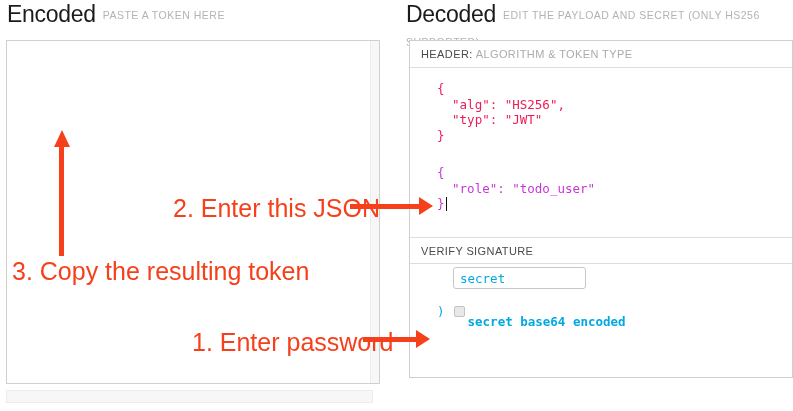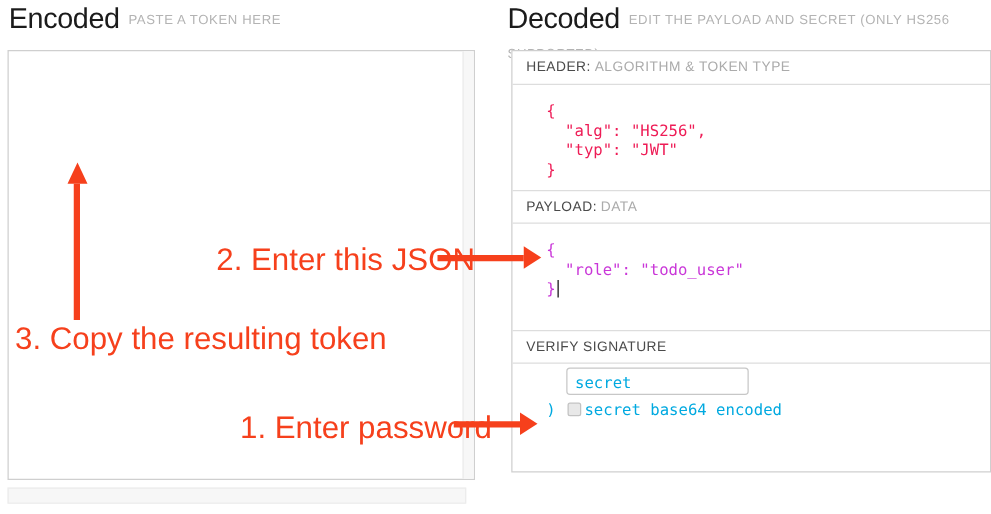--- a/index.html
+++ b/index.html
@@ -64,36 +64,36 @@
   }
   pre.code.red    { color:var(--token-header); }
   pre.code.purple { color:var(--token-payload); }
   pre.code.blue   { color:var(--token-signature); padding-top:12px; line-height:15px; }
 
   .caret {
     position:absolute; left:36px; top:45px; width:1px; height:14px; background:#111;
   }
 
   .secret-input {
-    display:block; margin:3px 0 0 43px; width:146px; height:22px;
+    display:block; margin:3px 0 0 43px; width:133px; height:22px;
     border:1px solid #c7c7c7; border-radius:3px; padding:2px 6px;
     font-family:"DejaVu Sans Mono","Liberation Mono",monospace;
     font-size:12.5px; color:var(--token-signature); outline:none; background:#fff;
   }
   .close-row {
     margin:4px 0 0 27px; display:flex; align-items:center;
     font-family:"DejaVu Sans Mono","Liberation Mono",monospace;
     font-size:12.5px; color:var(--token-signature);
   }
   .b64-checkbox {
     width:11px; height:11px; margin:0 3px 0 9px;
     appearance:none; -webkit-appearance:none;
     background:#e8e8e8; border:1px solid #c2c2c2; border-radius:2px;
   }
-  .b64-label { font-weight:normal; }
+  .b64-label { font-weight:bold;margin-top:21px; }
 
   
   .ann-text {
     position:absolute; color:var(--annotation); font-size:25px; white-space:nowrap;
   }
   .arrow-h {
     position:absolute; height:5px; background:var(--annotation);
   }
   .arrow-h::after {
     content:""; position:absolute; right:-14px; top:-7px;
@@ -135,23 +135,20 @@
   <div class="sec-strip">
     <span>HEADER:</span><span class="sub">ALGORITHM &amp; TOKEN TYPE</span>
   </div>
   <div class="sec-content hdr">
     <pre class="code red">{
   "alg": "HS256",
   "typ": "JWT"
 }</pre>
   </div>
 
-  <div class="sec-strip mid">
-    <span>PAYLOAD:</span><span class="sub">DATA</span>
-  </div>
   <div class="sec-content pld">
     <pre class="code purple">{
   "role": "todo_user"
 }</pre>
     <span class="caret"></span>
   </div>
 
   <div class="sec-strip mid">
     <span>VERIFY SIGNATURE</span>
   </div>

